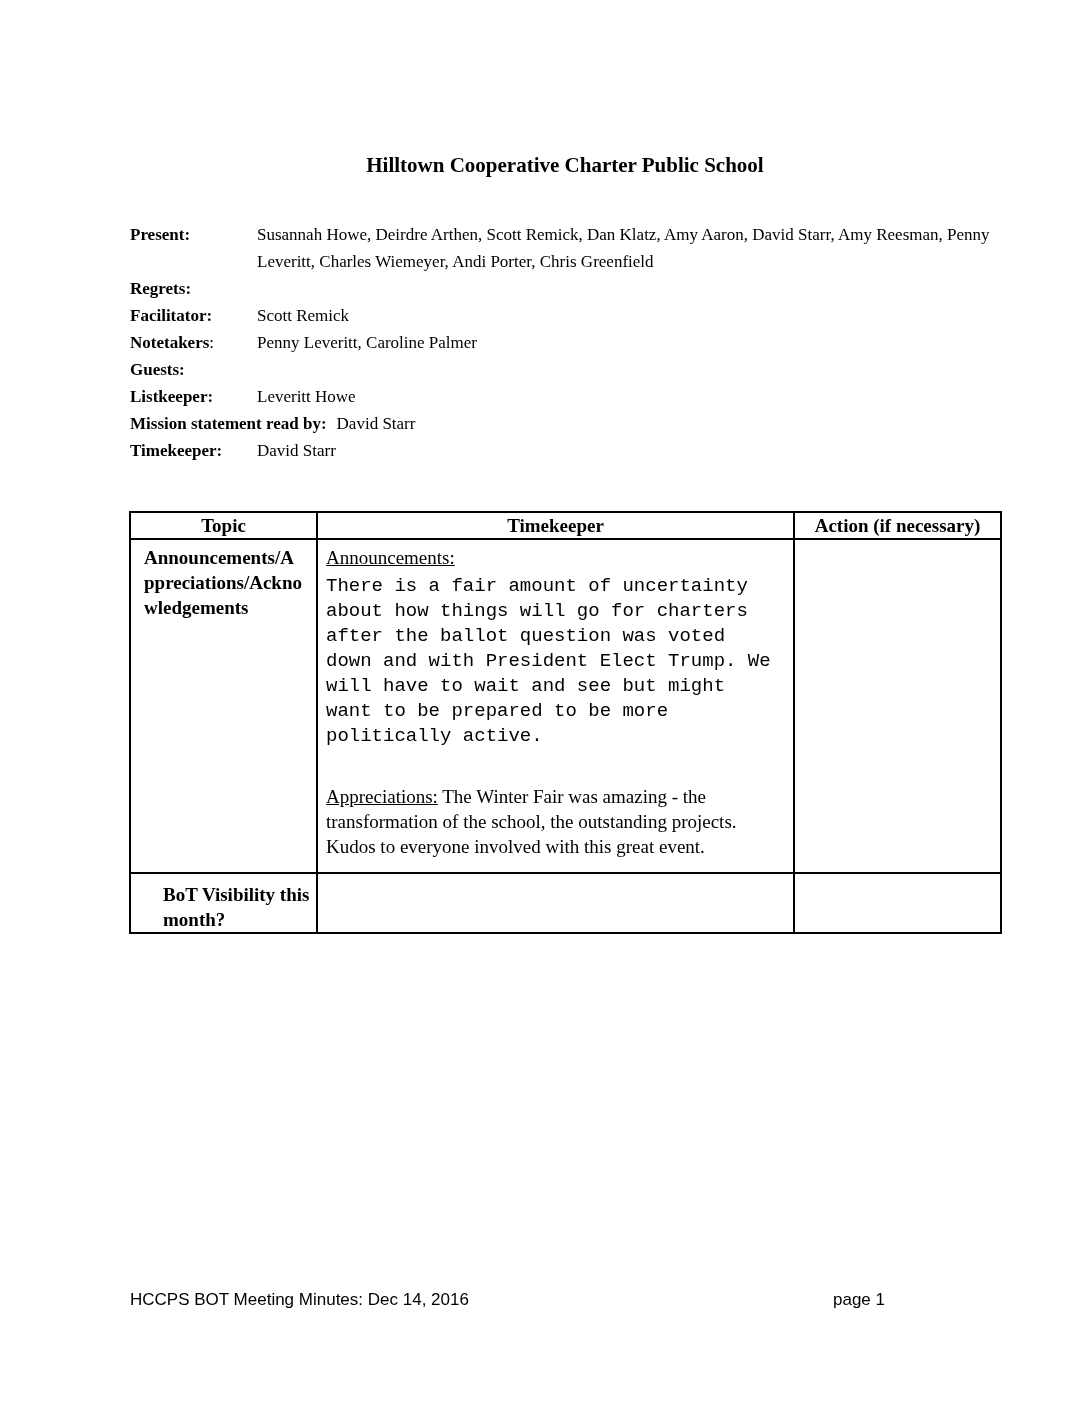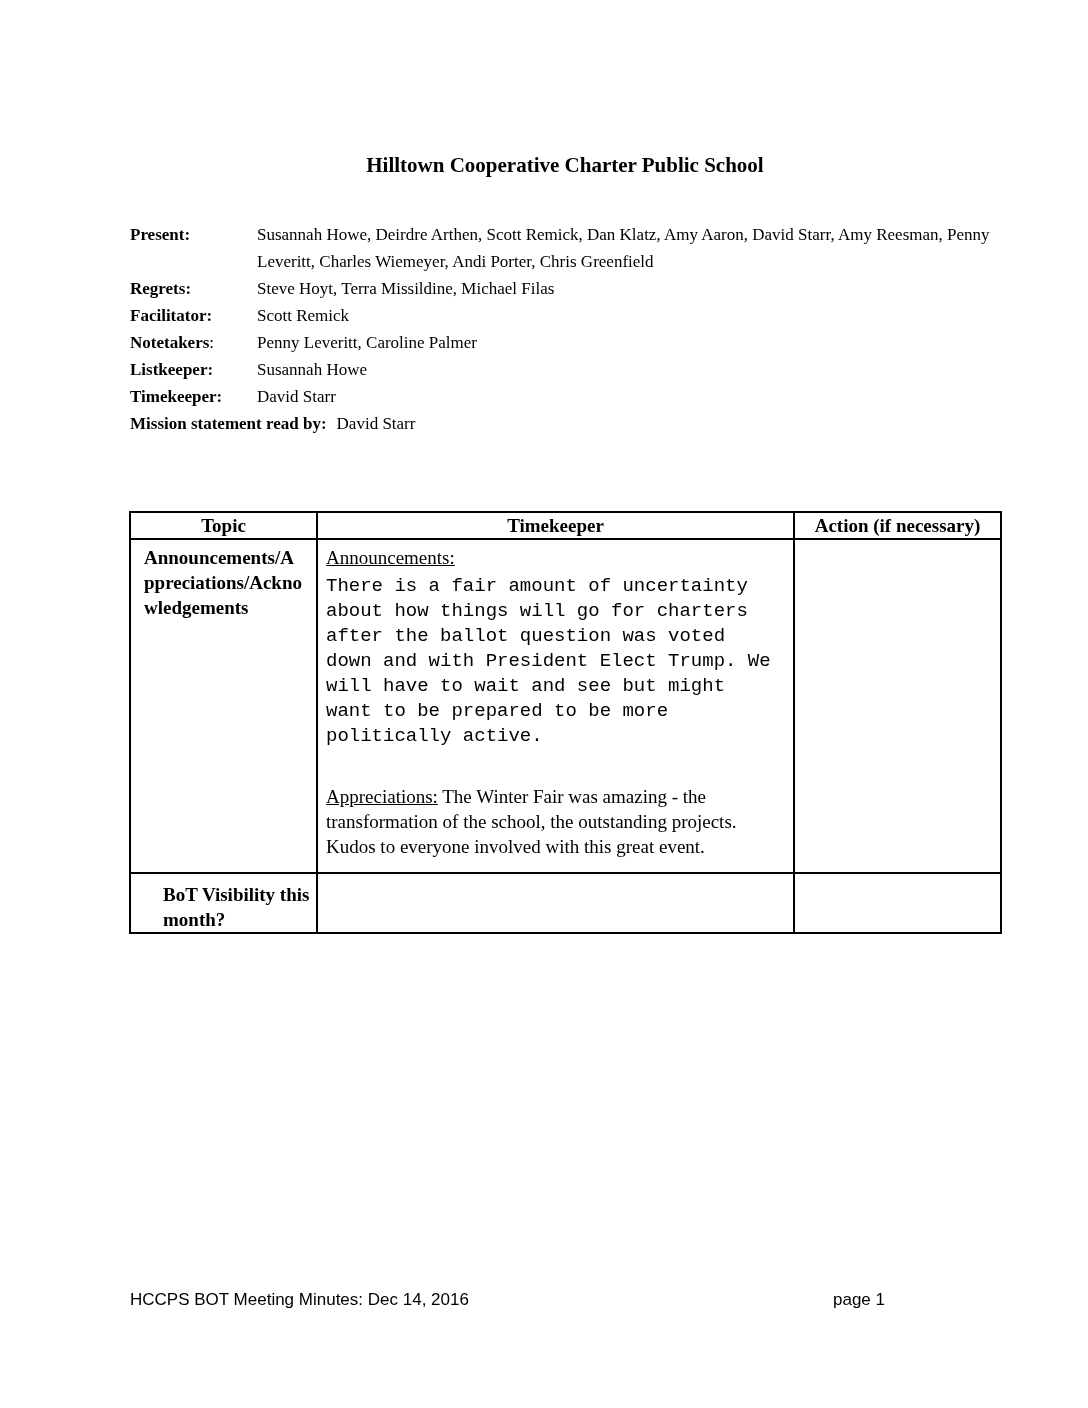--- a/index.html
+++ b/index.html
@@ -65,40 +65,43 @@
   <div class="title">Hilltown Cooperative Charter Public School</div>
 </div>
 
 <div class="info">
   <div class="irow">
     <span class="ilabel">Present:</span>
     <span class="ivalue">Susannah Howe, Deirdre Arthen, Scott Remick, Dan Klatz, Amy Aaron, David Starr, Amy Reesman, Penny Leveritt, Charles Wiemeyer, Andi Porter, Chris Greenfield</span>
   </div>
   <div class="irow">
     <span class="ilabel">Regrets:</span>
-    <span class="ivalue">Steve Hoyt, Terra Missildine, Michael Filas</span>
   </div>
   <div class="irow">
     <span class="ilabel">Facilitator:</span>
     <span class="ivalue">Scott Remick</span>
   </div>
   <div class="irow">
     <span class="ilabel"><span>Notetakers</span><span class="colon-normal">:</span></span>
     <span class="ivalue">Penny Leveritt, Caroline Palmer</span>
   </div>
   <div class="irow">
+    <span class="ilabel">Guests:</span>
+    <span class="ivalue"></span>
+  </div>
+  <div class="irow">
     <span class="ilabel">Listkeeper:</span>
-    <span class="ivalue">Susannah Howe</span>
+    <span class="ivalue">Leveritt Howe</span>
+  </div>
+  <div class="irow inline">
+    <span class="ilabel">Mission statement read by:</span><span class="ivalue">David Starr</span>
   </div>
   <div class="irow">
     <span class="ilabel">Timekeeper:</span>
     <span class="ivalue">David Starr</span>
-  </div>
-  <div class="irow inline">
-    <span class="ilabel">Mission statement read by:</span><span class="ivalue">David Starr</span>
   </div>
 </div>
 
 <table class="minutes">
   <colgroup>
     <col style="width:187px">
     <col style="width:477px">
     <col style="width:207px">
   </colgroup>
   <thead>

